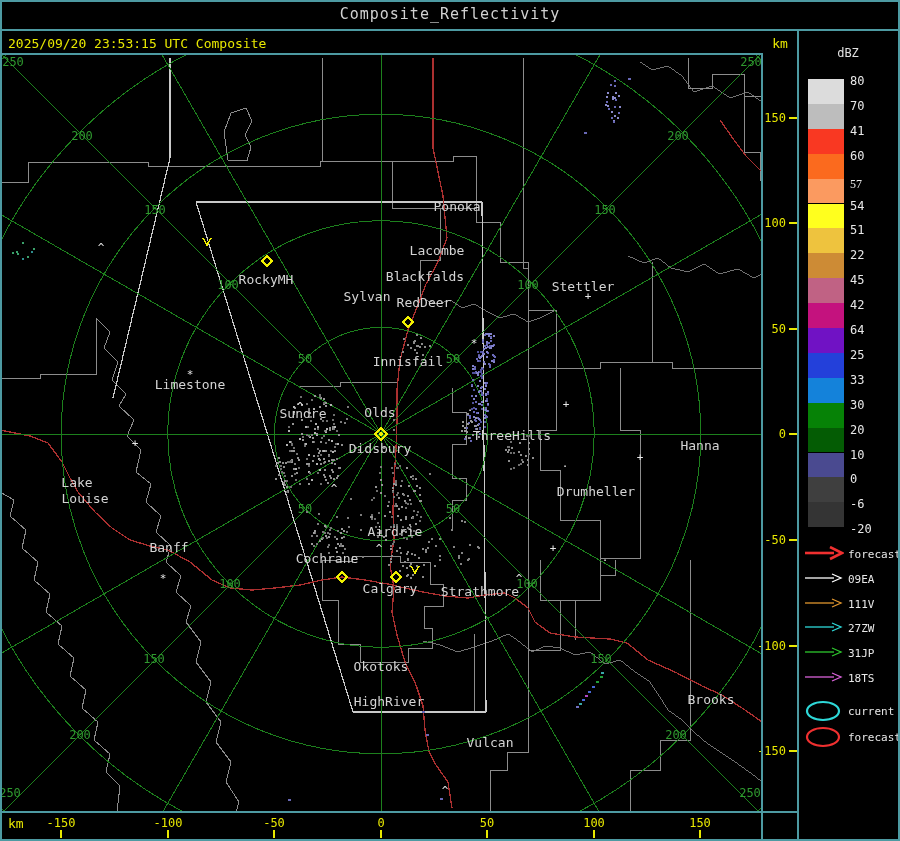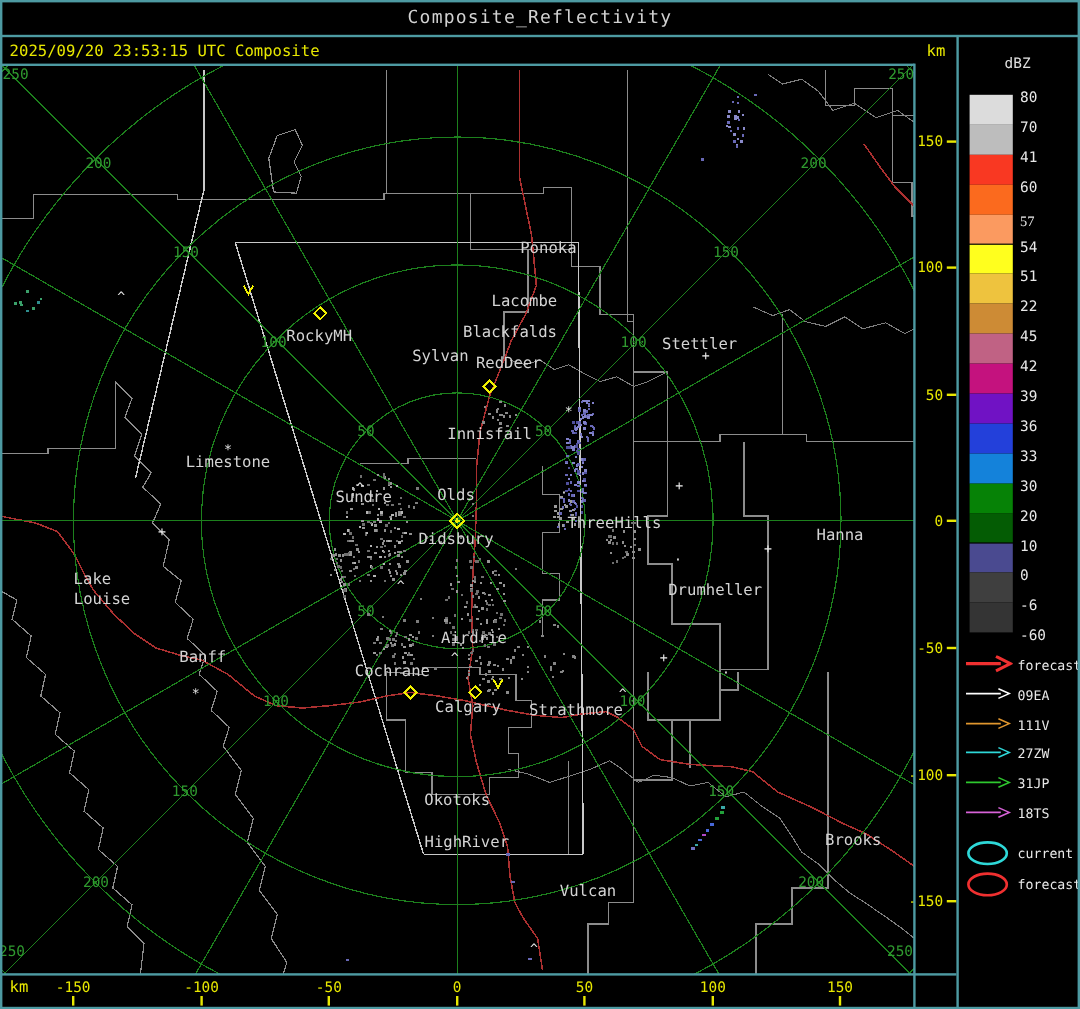--- a/index.html
+++ b/index.html
@@ -941,29 +941,29 @@
         <div class="clab" style="top: 45px;">80</div>
         <div class="clab" style="top: 69.9px;">70</div>
         <div class="clab" style="top: 94.8px;">41</div>
         <div class="clab" style="top: 119.7px;">60</div>
         <div class="clab" style="top: 148px; font-family: Liberation Serif, serif;">57</div>
         <div class="clab" style="top: 169.5px;">54</div>
         <div class="clab" style="top: 194.4px;">51</div>
         <div class="clab" style="top: 219.3px;">22</div>
         <div class="clab" style="top: 244.2px;">45</div>
         <div class="clab" style="top: 269.1px;">42</div>
-        <div class="clab" style="top: 294px;">39</div>
-        <div class="clab" style="top: 318.9px;">36</div>
+        <div class="clab" style="top: 294px;">64</div>
+        <div class="clab" style="top: 318.9px;">25</div>
         <div class="clab" style="top: 343.8px;">33</div>
         <div class="clab" style="top: 368.7px;">30</div>
         <div class="clab" style="top: 393.6px;">20</div>
         <div class="clab" style="top: 418.5px;">10</div>
         <div class="clab" style="top: 443.4px;">0</div>
         <div class="clab" style="top: 468.3px;">-6</div>
-        <div class="clab" style="top: 493.2px;">-60</div>
+        <div class="clab" style="top: 493.2px;">-20</div>
       </div>
     <div id="tracks">
         <div class="trackrow" style="top: 516px;">
           <svg width="40" height="15">
       <line x1="1" y1="7" x2="30" y2="7" stroke="#f03030" stroke-width="2.6"></line>
       <path d="M26,1 L38,7 L26,13" fill="none" stroke="#f03030" stroke-width="2.6"></path>
           </svg>
     <span>forecast</span>
         </div>
         <div class="trackrow" style="top: 540.8px;">

